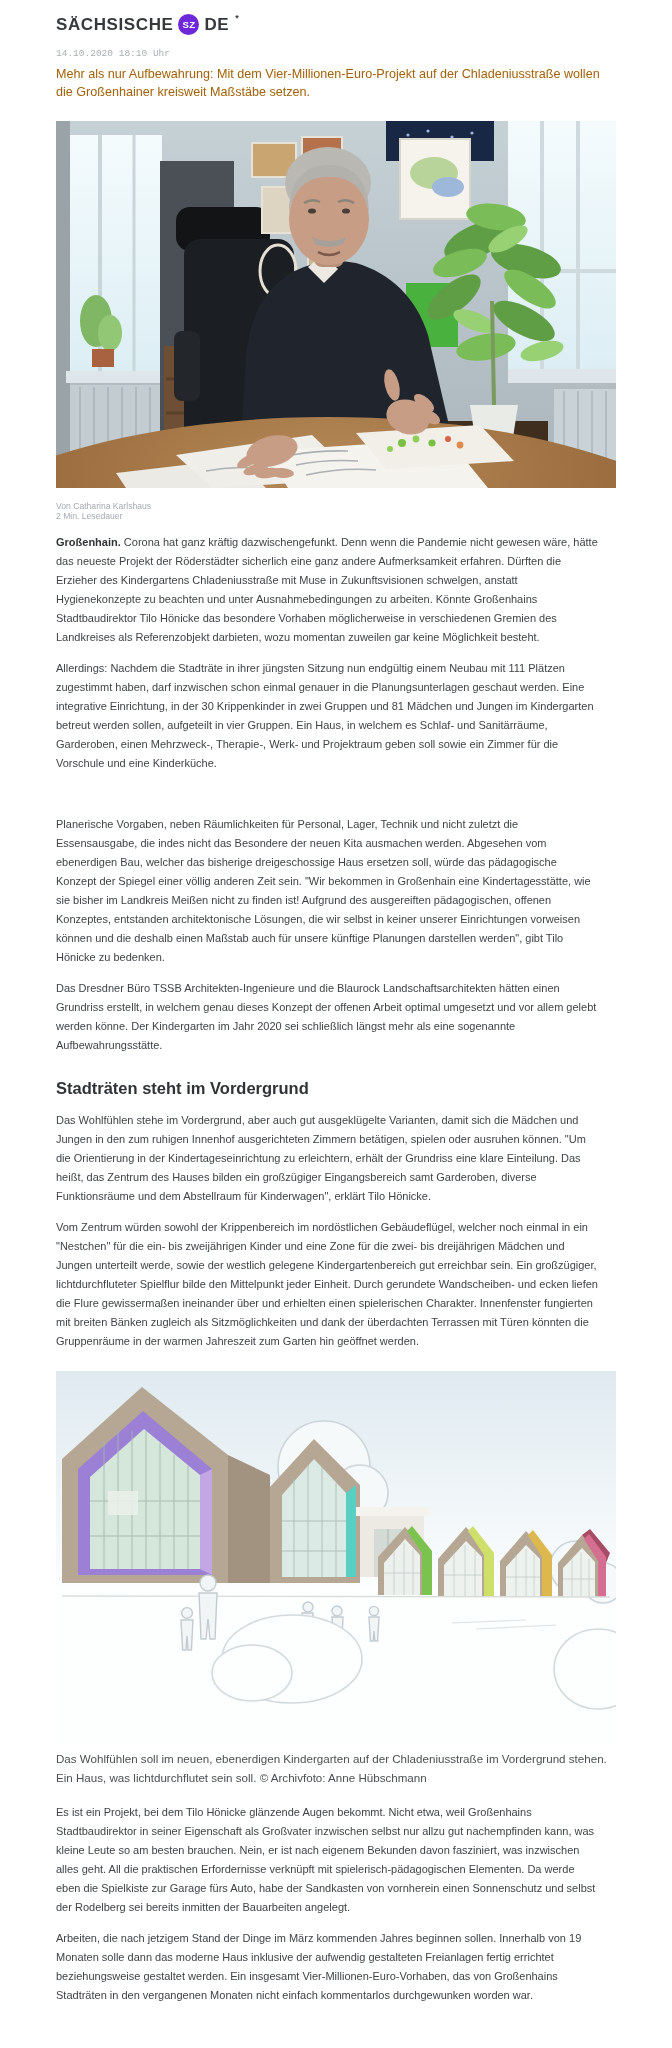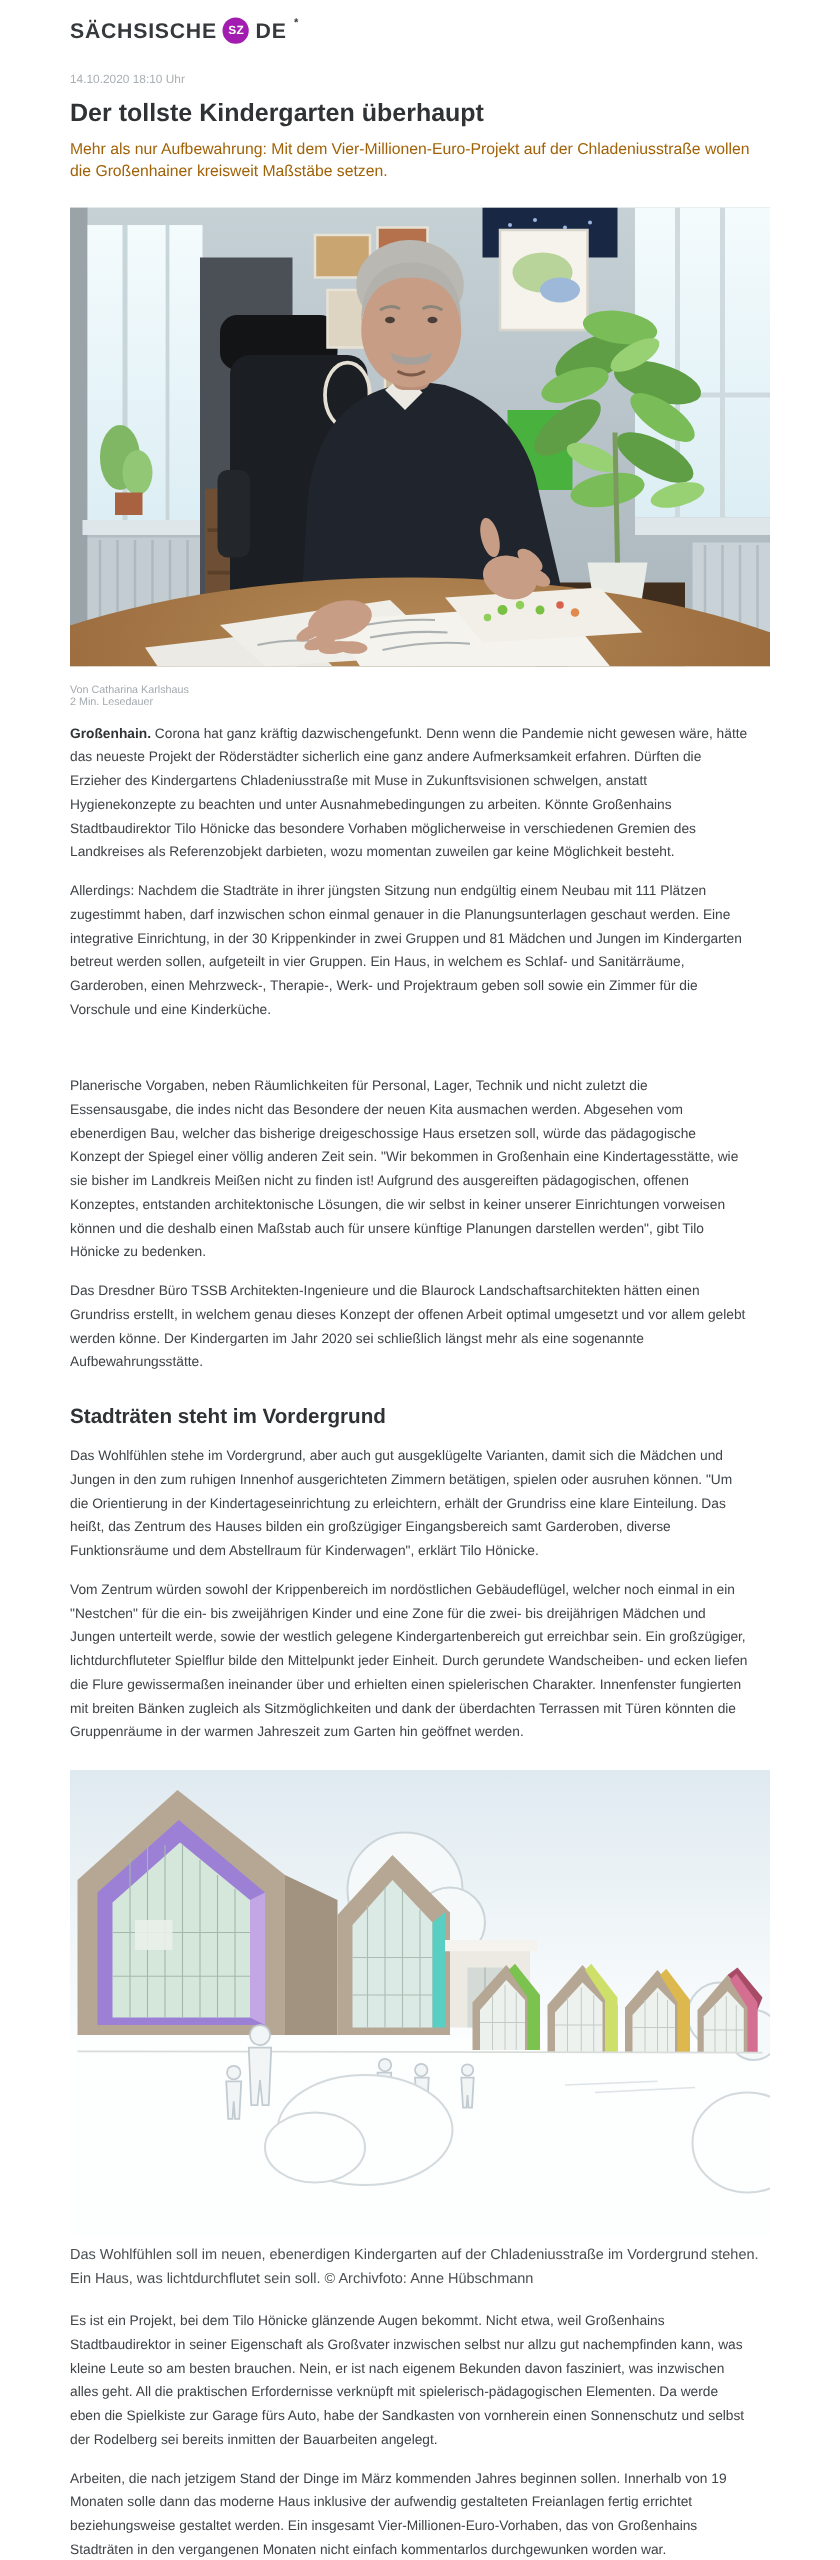--- a/index.html
+++ b/index.html
@@ -17,21 +17,21 @@
   .brand-left, .brand-right {
     font-weight:bold; font-size:17px; letter-spacing:.6px; color:#35393b;
   }
   .brand-badge {
     width:21px; height:21px; border-radius:50%;
     display:inline-flex; align-items:center; justify-content:center;
     color:#fff; font-size:9.5px; font-weight:bold; letter-spacing:.3px;
   }
   .brand-sup { font-size:9px; font-weight:bold; color:#35393b; align-self:flex-start; margin-left:1px; line-height:8px; }
 
-  .date { margin-top:23px; font-size:9.5px; color:#a9aeb2; }
+  .date { margin-top:13px; font-size:9.5px; color:#a9aeb2;font-family:Liberation Mono, monospace; }
 
   h1.title { margin:9px 0 0 0; font-size:20px; line-height:26px; font-weight:bold; color:#303335; }
   .teaser { margin:7px 0 0 0; font-size:12.6px; line-height:17.5px; color:#a16207; }
 
   figure { margin:20px 0 0 0; }
   figure svg { display:block; width:560px; background:#dfe5e8; }
   figcaption { margin-top:6px; font-size:11.6px; line-height:19px; color:#4b4f52; }
 
   .meta-row { margin-top:13px; display:flex; justify-content:space-between; align-items:baseline;flex-direction:column; }
   .meta-row span { font-size:8.6px; color:#a4aab0; }
@@ -45,29 +45,28 @@
   .render-fig svg { background:#f3f7f9; }
 </style>
 </head>
 <body>
 
 <div class="page">
 
   <header>
     <div class="brand">
       <span class="brand-left">SÄCHSISCHE</span>
-      <span class="brand-badge" id="szBadge" style="background: #a21caf; text-align: center;">SZ</span>
+      <span class="brand-badge" id="szBadge" style="background: #6d28d9; text-align: center;">SZ</span>
       <span class="brand-right">DE</span>
       <span class="brand-sup">*</span>
     </div>
   </header>
 
   <div class="date">14.10.2020 18:10 Uhr</div>
 
-  <h1 class="title">Der tollste Kindergarten überhaupt</h1>
 
   <p class="teaser">Mehr als nur Aufbewahrung: Mit dem Vier-Millionen-Euro-Projekt auf der Chladeniusstraße wollen die Großenhainer kreisweit Maßstäbe setzen.</p>
 
   <figure>
     <svg viewBox="0 0 560 367" width="560" height="367" role="img">
       <defs>
         <linearGradient id="wallG" x1="0" y1="0" x2="0" y2="1">
           <stop offset="0" stop-color="#c6d1d6"></stop>
             <stop offset="1" stop-color="#a9b5bb"></stop>
         </linearGradient>

